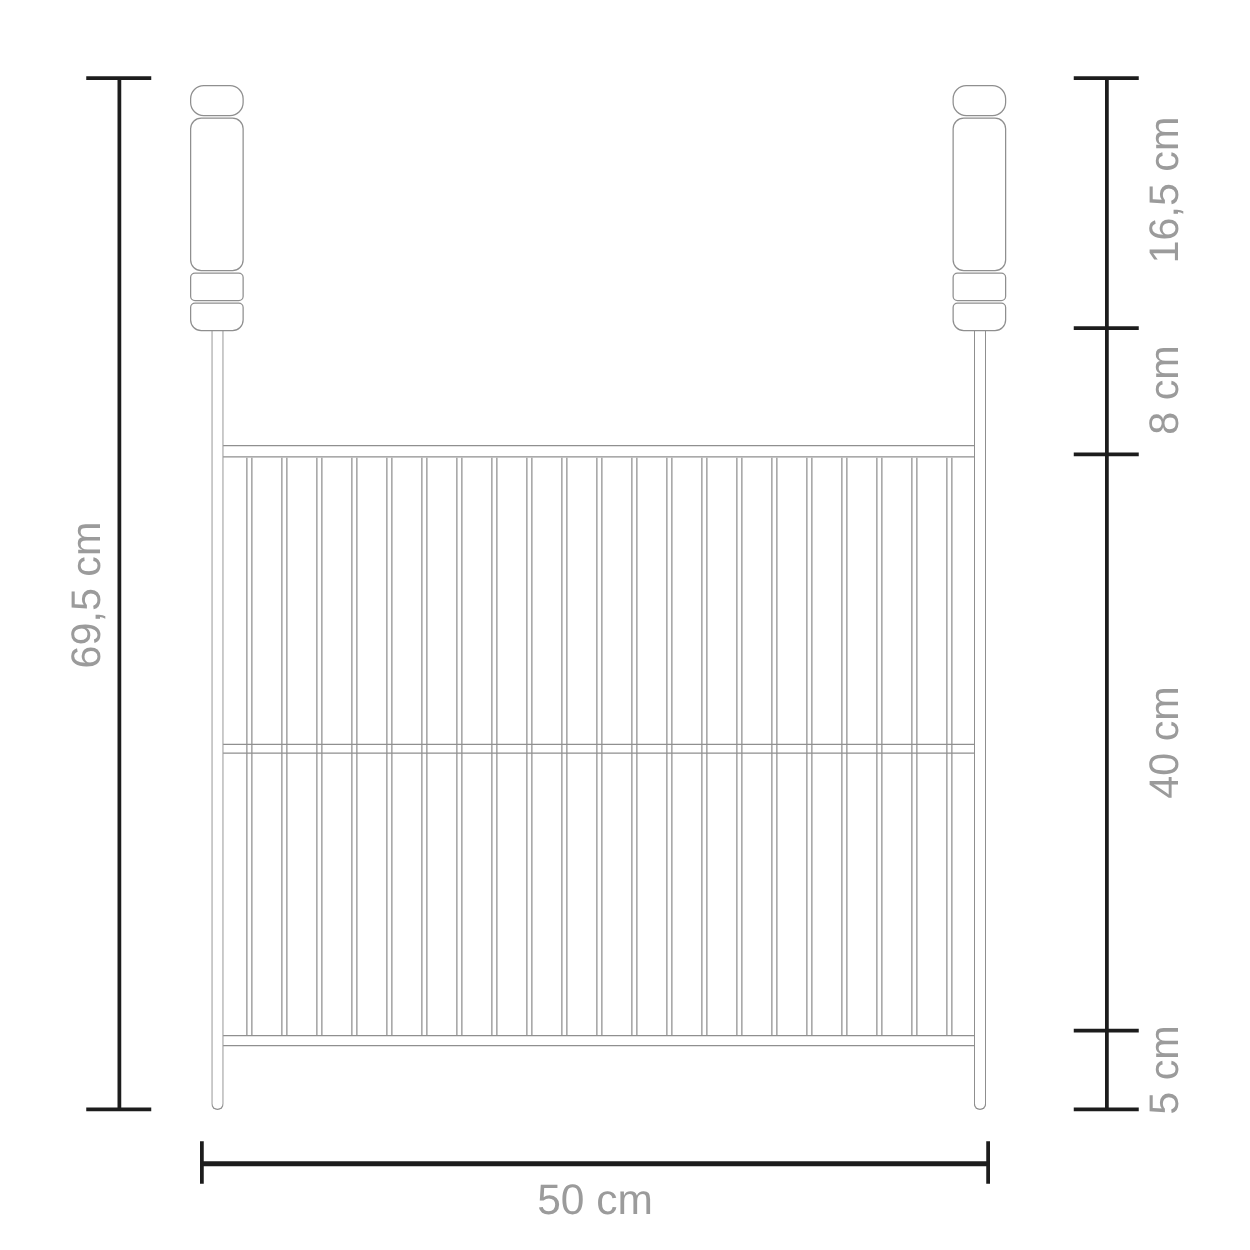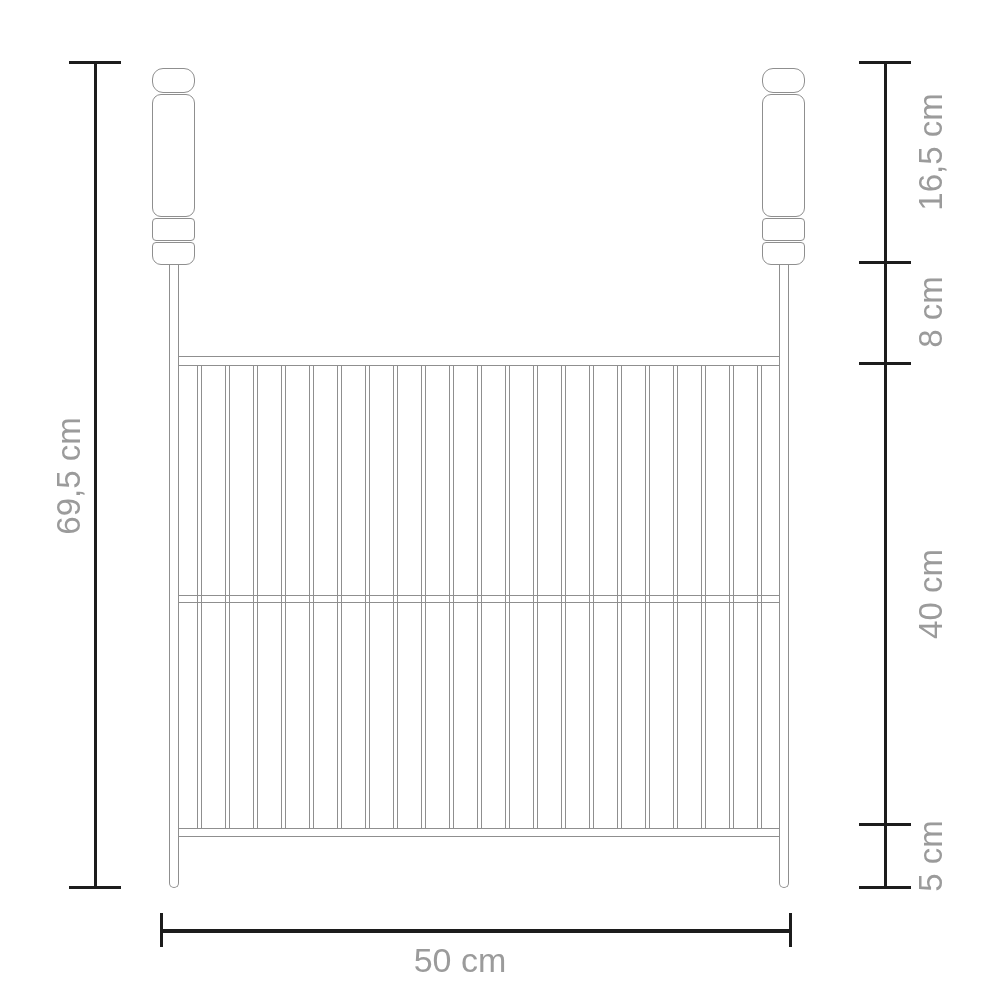--- a/index.html
+++ b/index.html
@@ -129,15 +129,15 @@
   <div class="dimline htick" style="left:859px;top:823px;"></div>
   <div class="dimline htick" style="left:859px;top:886px;"></div>
   <div class="vlabel" style="left:821px;top:132px;">16,5 cm</div>
   <div class="vlabel" style="left:821px;top:292px;">8 cm</div>
   <div class="vlabel" style="left:821px;top:574px;">40 cm</div>
   <div class="vlabel" style="left:821px;top:836px;">5 cm</div>
 
   <div class="dimline bline" style="left:161px;top:929px;width:630px;"></div>
   <div class="dimline btick" style="left:160px;top:913px;"></div>
   <div class="dimline btick" style="left:789px;top:913px;"></div>
-  <div class="hlabel" style="left:340px;top:940px;">50 cm</div>
+  <div class="hlabel" style="left:356px;top:940px;">50 cm</div>
 
 </div>
 
 </body></html>

